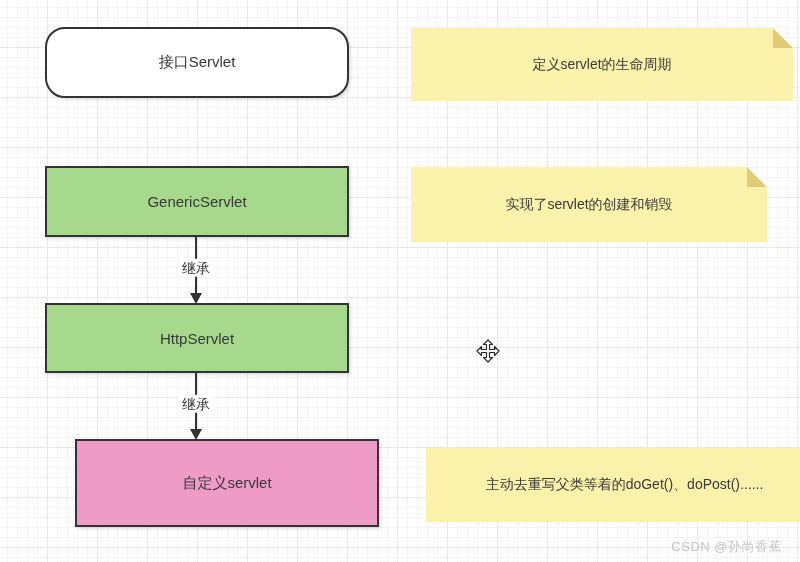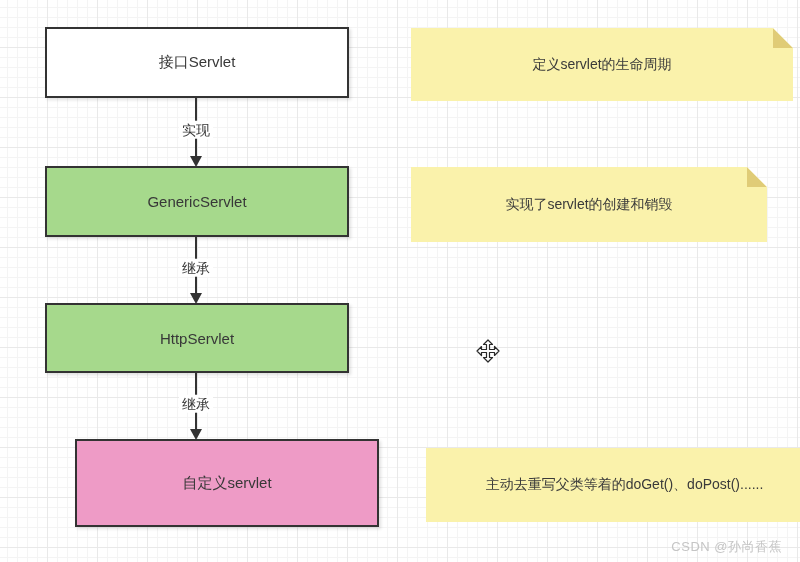--- a/index.html
+++ b/index.html
@@ -27,21 +27,21 @@
     position: absolute;
     box-sizing: border-box;
     border: 2px solid #333333;
     display: flex;
     align-items: center;
     justify-content: center;
     font-size: 15px;
     color: #383838;
     box-shadow: 2px 2px 3px rgba(0,0,0,0.12);
   }
-  .node--white { background: #ffffff; }
+  .node--white { background: #ffffff; border-radius: 20px; }
   .node--green { background: #a6d98c; }
   .node--pink  { background: #ee9bc6; }
 
   #node-interface { left: 45px; top: 27px;  width: 304px; height: 71px; }
   #node-generic   { left: 45px; top: 166px; width: 304px; height: 71px; }
   #node-http      { left: 45px; top: 303px; width: 304px; height: 70px; }
   #node-custom    { left: 44px; top: 439px; width: 304px; height: 88px; margin-left: 31px; }
 
   
   .edge {
@@ -140,25 +140,20 @@
   </div>
 
   <div class="node node--green" id="node-http">
     <span>HttpServlet</span>
   </div>
 
   <div class="node node--pink" id="node-custom">
     <span>自定义servlet</span>
   </div>
 
-  <div class="edge" id="edge-implement">
-    <div class="line"></div>
-    <div class="head"></div>
-    <span class="elabel">实现</span>
-  </div>
 
   <div class="edge" id="edge-extend-1">
     <div class="line"></div>
     <div class="head"></div>
     <span class="elabel">继承</span>
   </div>
 
   <div class="edge" id="edge-extend-2">
     <div class="line"></div>
     <div class="head"></div>

